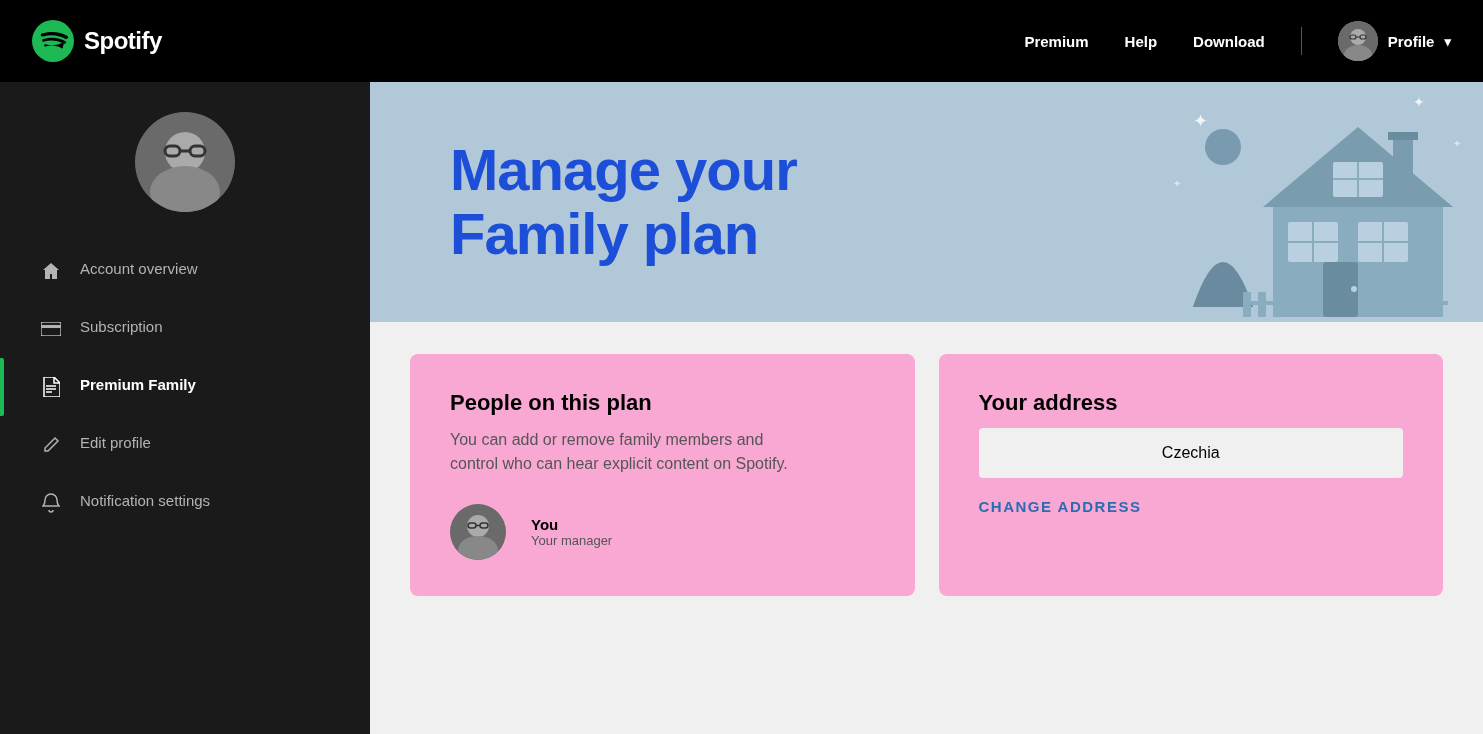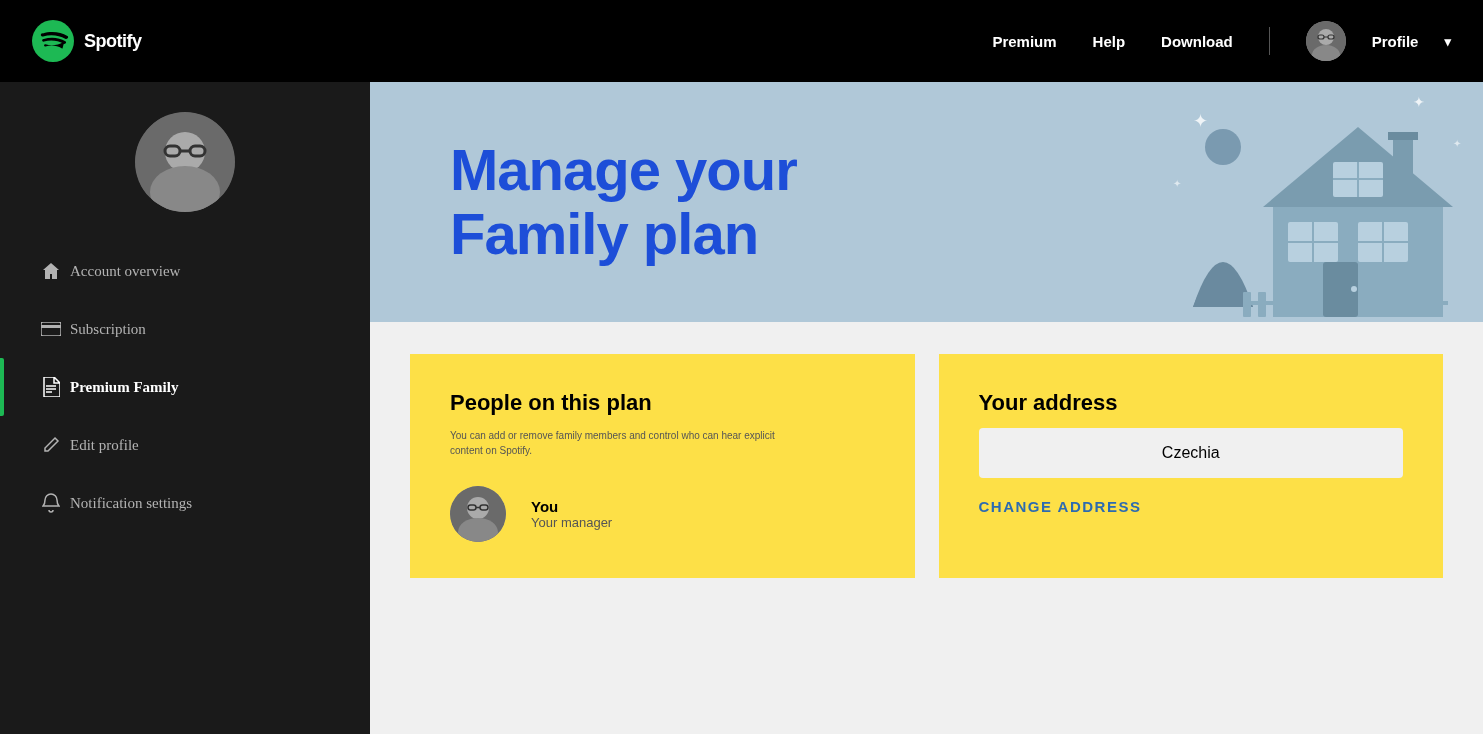--- a/index.html
+++ b/index.html
@@ -19,21 +19,21 @@
       display: flex;
       align-items: center;
       gap: 10px;
     }
     .spotify-logo {
       width: 42px;
       height: 42px;
     }
     .spotify-wordmark {
       color: #fff;
-      font-size: 18px;
+      font-size: 24px;
       font-weight: 700;
       letter-spacing: -0.5px;
     }
     .nav-links {
       margin-left: auto;
       display: flex;
       align-items: center;
       gap: 36px;
     }
     .nav-link {
@@ -44,21 +44,21 @@
       cursor: pointer;
     }
     .nav-divider {
       width: 1px;
       height: 28px;
       background: #555;
     }
     .profile-area {
       display: flex;
       align-items: center;
-      gap: 26px;
+      gap: 10px;
       cursor: pointer;
       color: #fff;
       font-size: 15px;
       font-weight: 600;
     }
     .profile-avatar {
       width: 40px;
       height: 40px;
       border-radius: 50%;
       background: #888;
@@ -96,31 +96,29 @@
       display: flex;
       align-items: center;
       justify-content: center;
     }
     .sidebar-avatar svg { width: 100px; height: 100px; }
     .sidebar-nav {
       width: 100%;
     }
     .sidebar-item {
       display: flex;
-      align-items: center;
-      gap: 8px;
+      gap: 18px;
       padding: 18px 40px;
       cursor: pointer;
       color: #b3b3b3;
       font-size: 15px;
       font-weight: 400;
       position: relative;
       text-decoration: none;
       transition: color 0.15s;
-      font-family: Liberation Serif, serif;
     }
     .sidebar-item.active {
       color: #fff;
       font-weight: 700;
     }
     .sidebar-item.active::before {
       content: '';
       position: absolute;
       left: 0;
       top: 0;
@@ -177,33 +175,33 @@
     }
 
     
     .cards-section {
       display: flex;
       gap: 24px;
       padding: 32px 40px;
       background: #f0f0f0;
     }
     .card {
-      background: #fde047;
-      border-radius: 0;
+      background: #f9a8d4;
+      border-radius: 8px;
       padding: 36px 40px;
       flex: 1;
     }
     .card-title {
       font-size: 22px;
       font-weight: 700;
       color: #000;
       margin-bottom: 12px;
     }
     .card-subtitle {
-      font-size: 10px;
+      font-size: 16px;
       color: #555;
       line-height: 1.5;
       margin-bottom: 28px;
       max-width: 360px;
     }
     .plan-member {
       display: flex;
       align-items: center;
       gap: 25px;
       margin-top: 8px;

